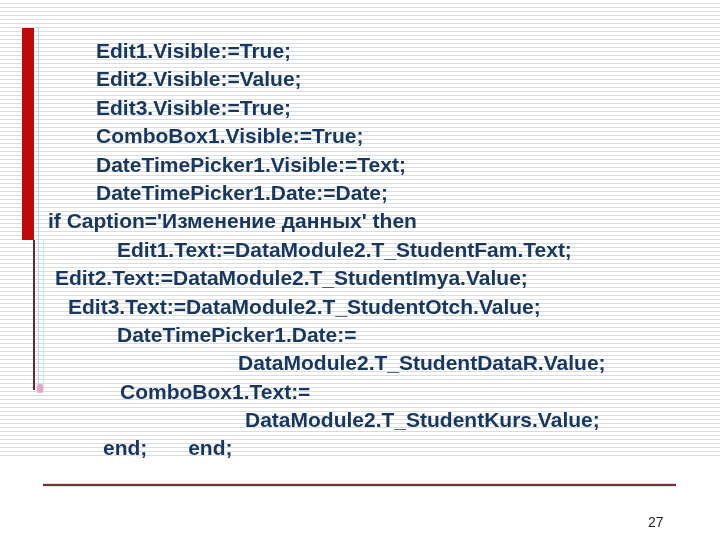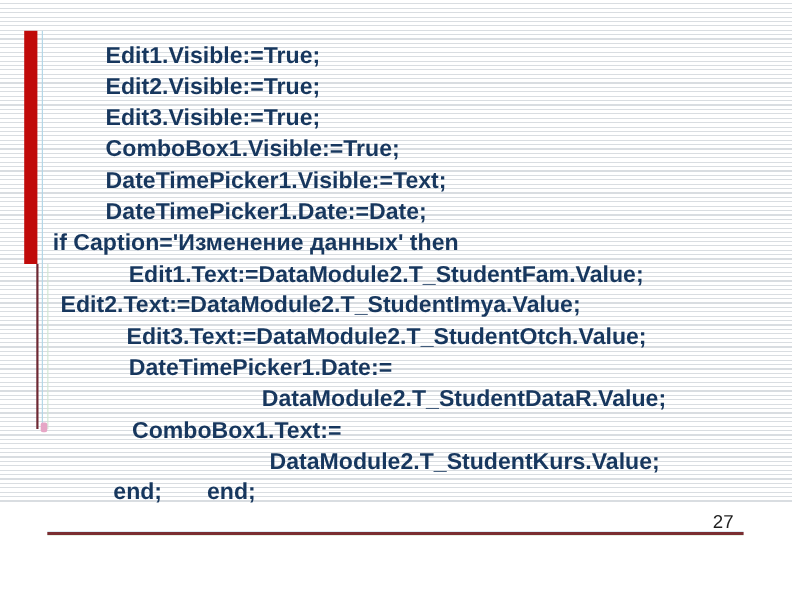--- a/index.html
+++ b/index.html
@@ -87,49 +87,49 @@
     z-index: 2;
   }
   .code .line {
     height: 28.4px;
     line-height: 28.4px;
     white-space: pre;
   }
   .page-number {
     position: absolute;
     left: 648px;
-    top: 465px;
-    font-size: 17px;
+    top: 514px;
+    font-size: 14px;
     color: #1f1f1f;
     z-index: 2;
   }
 </style>
 </head>
 <body>
 
 <div class="slide">
 
   <div class="accent-bar"></div>
   <div class="vline blue"></div>
   <div class="vline maroon"></div>
   <div class="vline green"></div>
   <div class="deco-dot"></div>
   <div class="hrule"></div>
 
   <div class="code">
     <div class="line" style="margin-left:96px">Edit1.Visible:=True;</div>
-    <div class="line" style="margin-left:96px">Edit2.Visible:=True;</div>
+    <div class="line" style="margin-left:96px">Edit2.Visible:=Value;</div>
     <div class="line" style="margin-left:96px">Edit3.Visible:=True;</div>
     <div class="line" style="margin-left:96px">ComboBox1.Visible:=True;</div>
     <div class="line" style="margin-left:96px">DateTimePicker1.Visible:=Text;</div>
     <div class="line" style="margin-left:96px">DateTimePicker1.Date:=Date;</div>
     <div class="line" style="margin-left:48px">if Caption='Изменение данных' then</div>
-    <div class="line" style="margin-left:117px">Edit1.Text:=DataModule2.T_StudentFam.Value;</div>
+    <div class="line" style="margin-left:117px">Edit1.Text:=DataModule2.T_StudentFam.Text;</div>
     <div class="line" style="margin-left:55px">Edit2.Text:=DataModule2.T_StudentImya.Value;</div>
-    <div class="line" style="margin-left:115px">Edit3.Text:=DataModule2.T_StudentOtch.Value;</div>
+    <div class="line" style="margin-left:68px">Edit3.Text:=DataModule2.T_StudentOtch.Value;</div>
     <div class="line" style="margin-left:117px">DateTimePicker1.Date:=</div>
     <div class="line" style="margin-left:238px">DataModule2.T_StudentDataR.Value;</div>
     <div class="line" style="margin-left:120px">ComboBox1.Text:=</div>
     <div class="line" style="margin-left:245px">DataModule2.T_StudentKurs.Value;</div>
     <div class="line" style="margin-left:103px">end;       end;</div>
   </div>
 
   <div class="page-number">27</div>
 
 </div>

